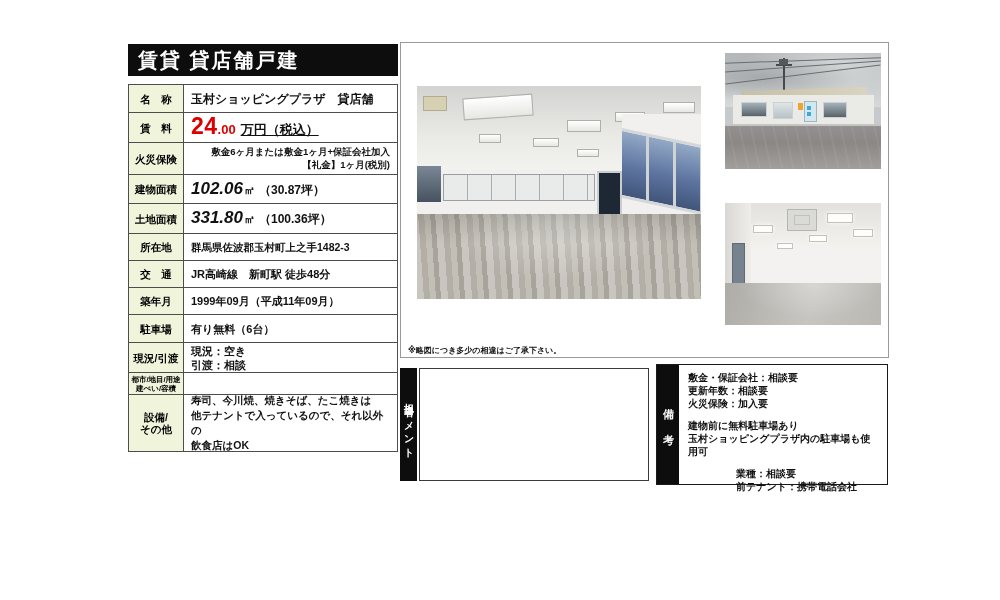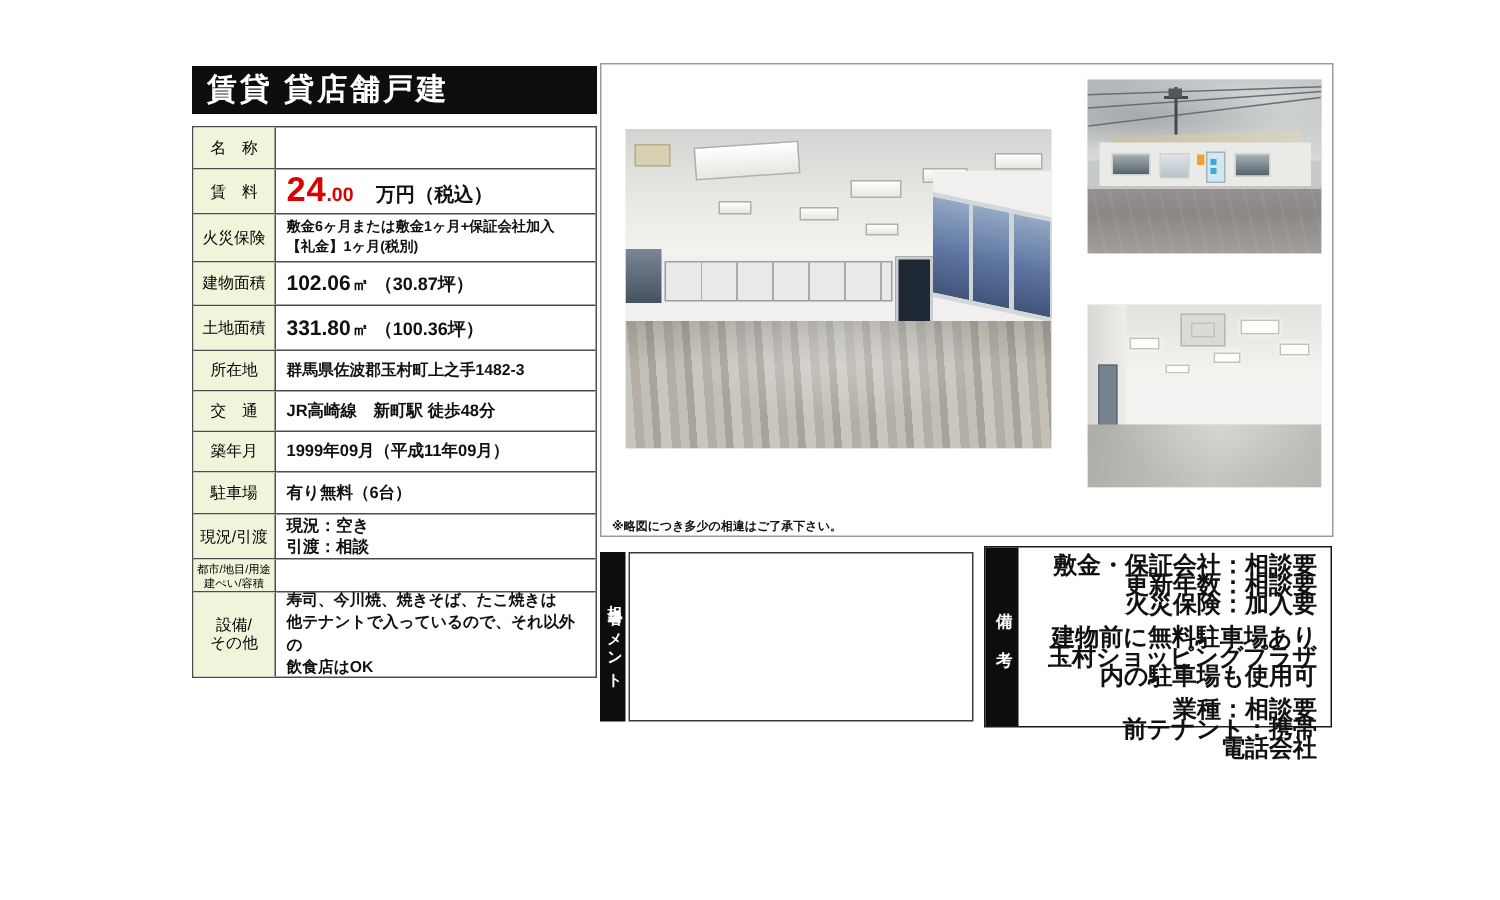--- a/index.html
+++ b/index.html
@@ -11,33 +11,33 @@
     background:#0d0d0d; color:#ffffff; font-size:20px; font-weight:bold;
     line-height:32px; padding-left:10px; letter-spacing:2px; }
 
   
   .spec-table { position:absolute; left:128px; top:84px; width:270px;
     border:1px solid #4d4d4d; background:#ffffff; }
   .spec-row { display:flex; border-bottom:1px solid #4d4d4d; }
   .spec-row:last-child { border-bottom:none; }
   .spec-label { width:55px; flex:0 0 55px; background:#f0f4da; border-right:1px solid #4d4d4d;
     display:flex; flex-direction:column; align-items:center; justify-content:center;
-    font-weight:normal; font-size:10.5px; text-align:center; line-height:12px; }
+    font-weight:bold; font-size:10.5px; text-align:center; line-height:12px; }
   .spec-label.small { font-size:7.5px; line-height:9px; }
   .spec-value { flex:1; padding:2px 7px; display:flex; flex-direction:column;
     justify-content:center; font-weight:bold; font-size:11px; color:#111; line-height:14px; }
   .price-line { display:flex; align-items:baseline; }
   .price-main { font-size:23px; font-weight:bold; color:#dd0000; letter-spacing:0.5px; }
   .price-dec { font-size:13px; font-weight:bold; color:#dd0000; }
-  .price-suffix { font-size:13px; font-weight:bold; color:#111; margin-left:15px; }
+  .price-suffix { font-size:13px; font-weight:bold; color:#111; margin-left:5px;text-decoration:underline; }
   .area-line { display:flex; align-items:baseline; }
-  .area-num { font-size:14px; font-weight:bold; }
+  .area-num { font-size:17px; font-weight:bold;font-style:italic; }
   .area-unit { font-size:11px; font-weight:bold; margin-left:1px; }
   .area-paren { font-size:12px; font-weight:bold; margin-left:4px; }
-  .fees { font-size:9.5px; line-height:12.5px; }
+  .fees { font-size:9.5px; line-height:12.5px;text-align:right; }
   .facil { font-size:10.5px; line-height:15px; }
 
   
   .photo-panel { position:absolute; left:400px; top:42px; width:489px; height:316px;
     border:1px solid #9a9a9a; background:#ffffff;text-align:center; }
   .photo { position:absolute; overflow:hidden; }
   .photo-main { left:16px; top:43px; width:284px; height:213px; background:#e9e8e5; }
   .photo-ext  { left:324px; top:10px; width:156px; height:116px; background:#c7cacc; }
   .photo-int2 { left:324px; top:160px; width:156px; height:122px; background:#efeeec; }
   .disclaimer { position:absolute; left:7px; top:302px; font-size:8px; font-weight:bold; color:#111; }
@@ -107,35 +107,38 @@
   .vbar { position:absolute; background:#0d0d0d; display:flex; align-items:center; justify-content:center; }
   .vtext { writing-mode:vertical-rl; text-orientation:upright; color:#ffffff; font-weight:bold; }
   .comment-bar { left:400px; top:368px; width:17px; height:113px; }
   .comment-bar .vtext { font-size:10px; letter-spacing:2px; }
   .comment-box { position:absolute; left:419px; top:368px; width:230px; height:113px;
     border:1px solid #3a3a3a; background:#ffffff; }
   .notes-wrap { position:absolute; left:656px; top:364px; width:232px; height:121px;
     border:1px solid #1a1a1a; background:#ffffff; display:flex; }
   .notes-bar { width:22px; background:#0d0d0d; display:flex; align-items:center; justify-content:center; }
   .notes-bar .vtext { font-size:11px; letter-spacing:26px; }
-  .notes-content { flex:1; padding:6px 9px; font-size:16px; font-weight:bold; color:#111; line-height:13px;text-align:right; }
+  .notes-content { flex:1; padding:6px 9px; font-size:10px; font-weight:bold; color:#111; line-height:13px; }
   .notes-group { margin-bottom:9px; }
   .notes-group:last-child { margin-bottom:0;margin-left:48px; }
 </style>
 </head>
 <body>
 
 <div class="page">
 
   <div class="title-bar">賃貸 貸店舗戸建</div>
 
   <div class="spec-table">
 
     <div class="spec-row" style="height:28px">
       <div class="spec-label">名　称</div>
+      <div class="spec-value">
+        <span style="font-size:12px">玉村ショッピングプラザ　貸店舗</span>
+      </div>
     </div>
 
     <div class="spec-row" style="height:30px">
       <div class="spec-label">賃　料</div>
       <div class="spec-value">
         <span class="price-line">
           <span class="price-main">24</span>
           <span class="price-dec">.00</span>
           <span class="price-suffix">万円（税込）</span>
         </span>

